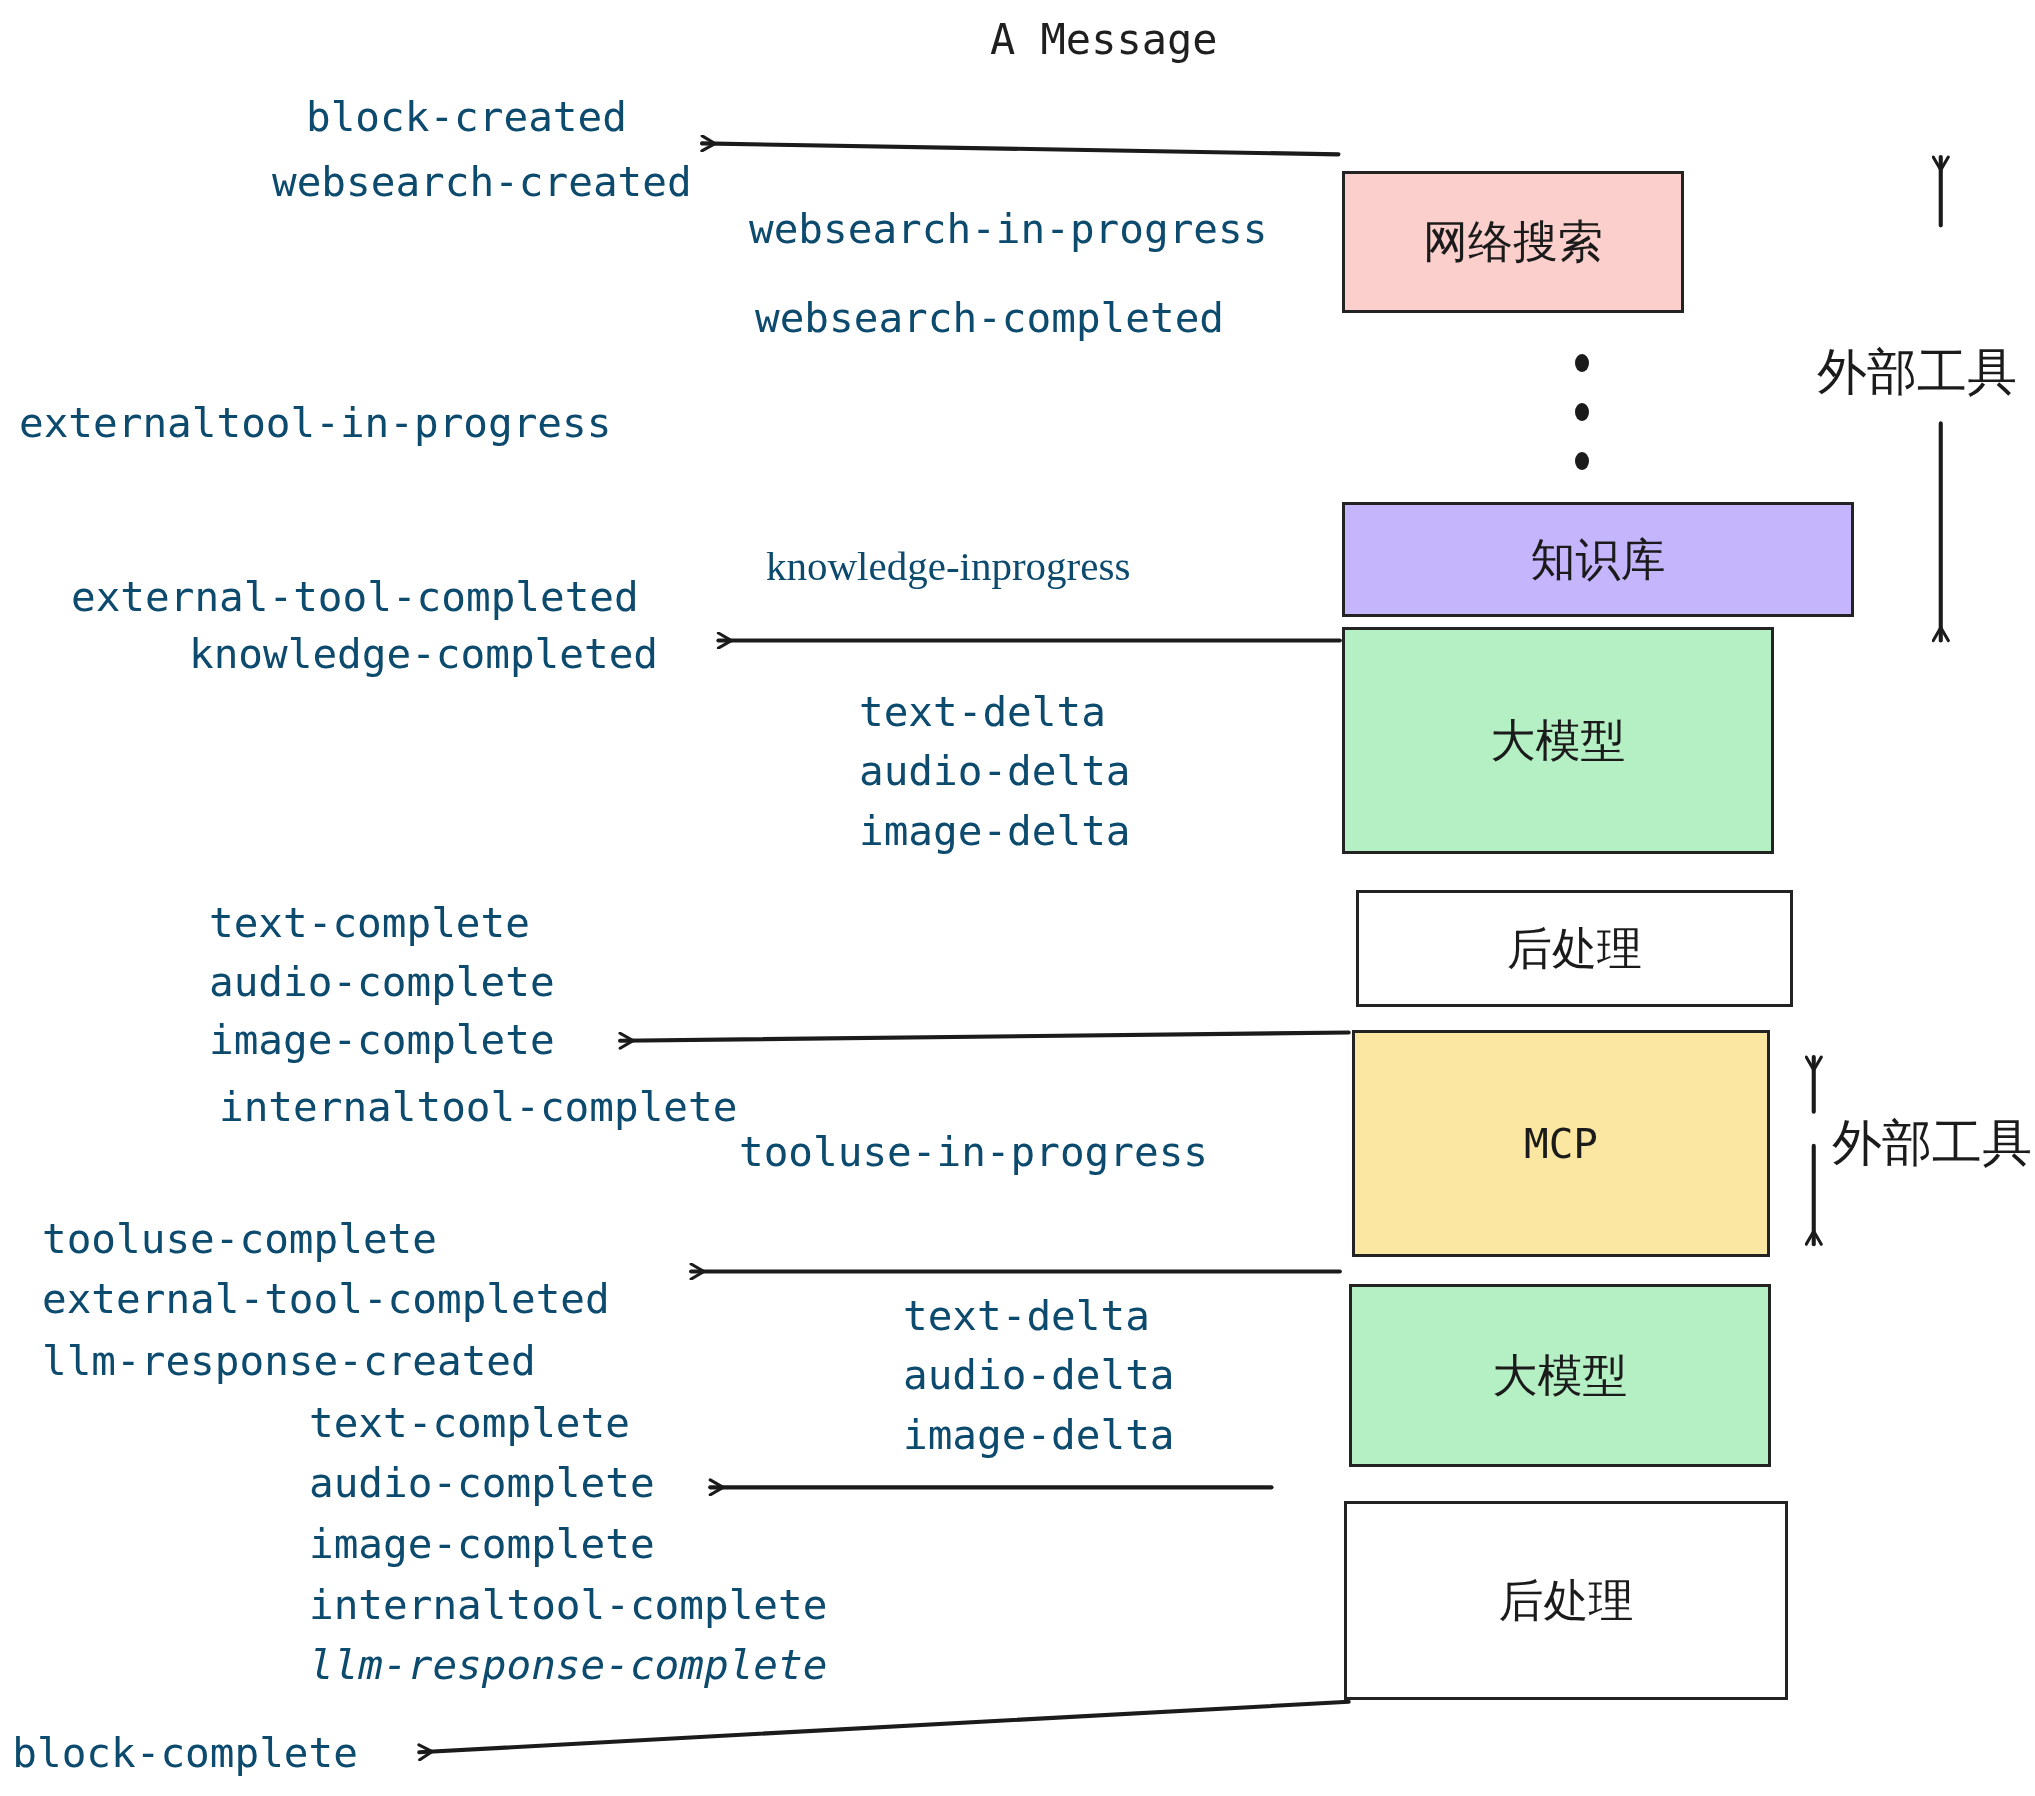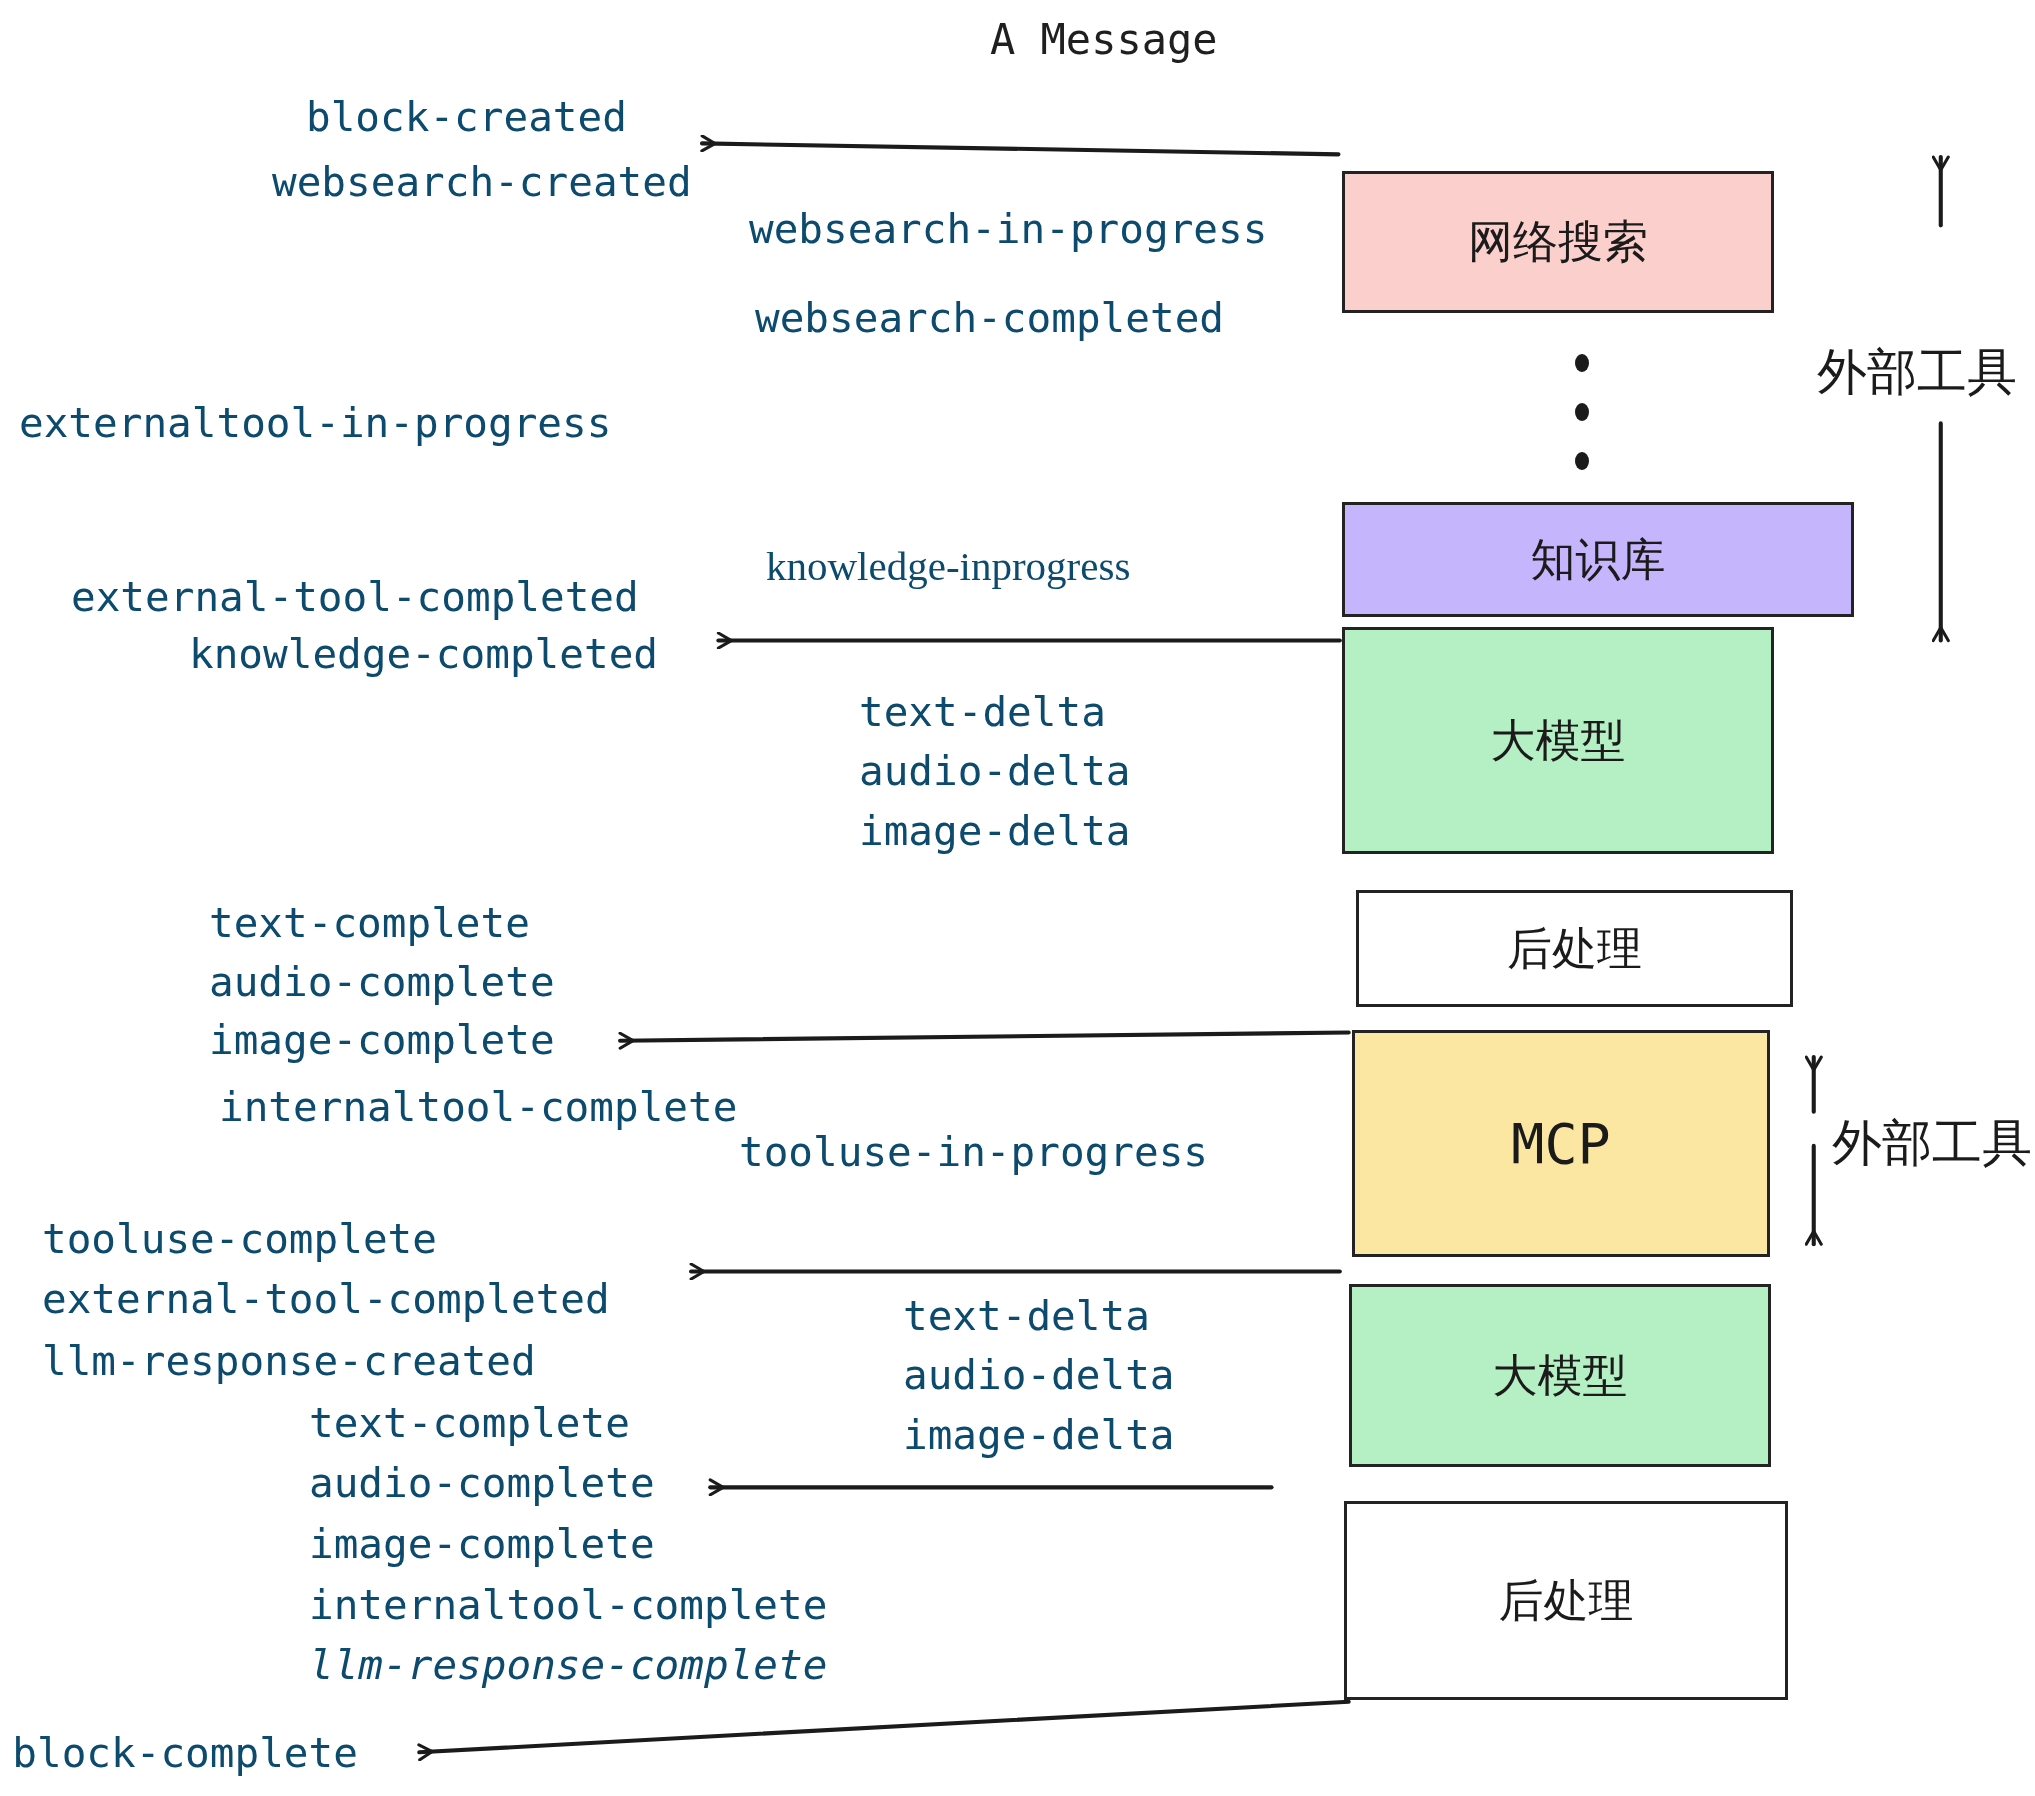--- a/index.html
+++ b/index.html
@@ -7,21 +7,21 @@
   #stage{position:relative;width:2035px;height:1796px;background:#fff;overflow:hidden;}
   #svg-layer{position:absolute;left:0;top:0;width:2035px;height:1796px;}
   .ev{position:absolute;font-family:"DejaVu Sans Mono","Liberation Mono",monospace;
       font-size:41px;color:#0c4a6e;white-space:pre;letter-spacing:0px;line-height:1;}
   .title{position:absolute;font-family:"DejaVu Sans Mono","Liberation Mono",monospace;
       font-size:42px;color:#1f1f1f;white-space:pre;}
   .node{position:absolute;box-sizing:border-box;border:3.4px solid #232323;
       display:flex;align-items:center;justify-content:center;}
   .node span{font-family:"DejaVu Sans","Liberation Sans",sans-serif;
       font-size:45px;color:#1b1b1b;white-space:pre;}
-  .node.mono span{font-family:"DejaVu Sans Mono","Liberation Mono",monospace;font-size:55px;}
+  .node.mono span{font-family:"DejaVu Sans Mono","Liberation Mono",monospace;font-size:41px;}
   .brlabel{position:absolute;font-family:"DejaVu Sans","Liberation Sans",sans-serif;
       font-size:50px;color:#1b1b1b;white-space:pre;}
   .dot{position:absolute;width:13.7px;height:18px;border-radius:50%;background:#1b1b1b;}
 </style>
 </head>
 <body>
 
 <div id="stage">
 
   <div class="title" style="left:990px;top:15px;">A Message</div>
@@ -45,21 +45,21 @@
       </g>
     <g id="bracket-group" stroke="#1b1b1b" stroke-width="6" fill="none" stroke-linecap="round">
         <line x1="2842" y1="330" x2="2842" y2="230" marker-end="url(#ah-up)"></line>
         <line x1="2842" y1="620" x2="2842" y2="938" marker-end="url(#ah-up)"></line>
         <line x1="2656" y1="1628" x2="2656" y2="1548" marker-end="url(#ah-up)"></line>
         <line x1="2656" y1="1678" x2="2656" y2="1822" marker-end="url(#ah-up)"></line>
       </g>
   </svg>
 
   <div id="nodes-layer">
-      <div class="node" style="left: 1342px; top: 171px; width: 432px; height: 142px; background: rgb(251, 207, 203);">
+      <div class="node" style="left: 1342px; top: 171px; width: 342px; height: 142px; background: rgb(251, 207, 203);">
         <span>网络搜索</span>
       </div>
       <div class="node" style="left: 1342px; top: 502px; width: 512px; height: 115px; background: #c4b5fd;">
         <span>知识库</span>
       </div>
       <div class="node" style="left: 1342px; top: 627px; width: 432px; height: 227px; background: rgb(181, 239, 196);">
         <span>大模型</span>
       </div>
       <div class="node" style="left: 1356px; top: 890px; width: 437px; height: 117px; background: rgb(255, 255, 255);">
         <span>后处理</span>

